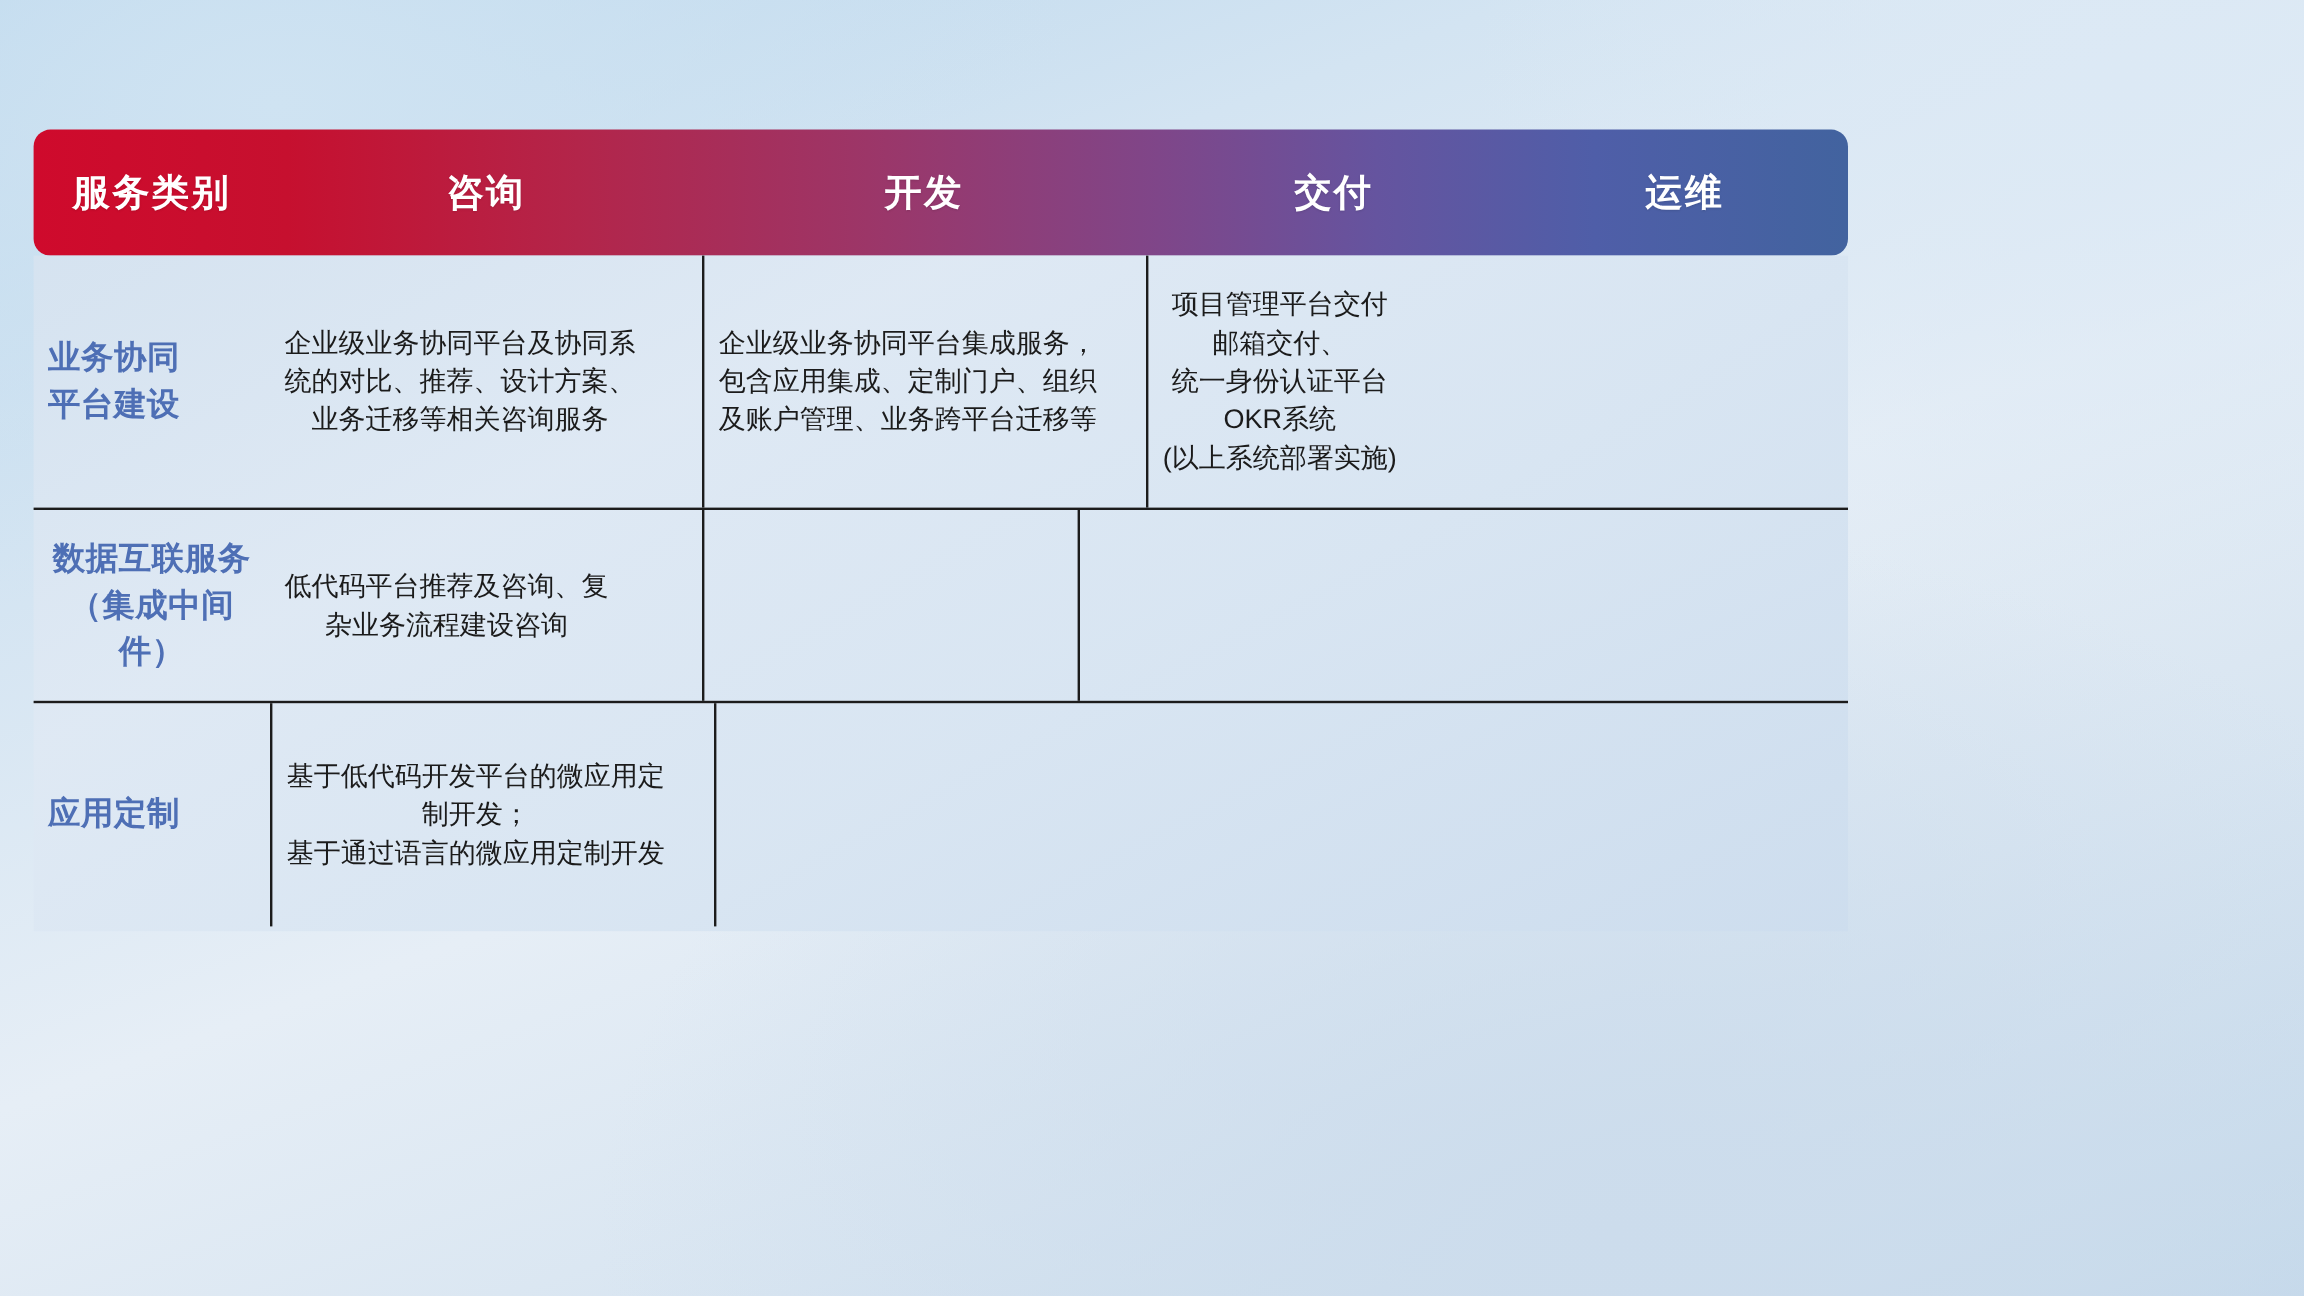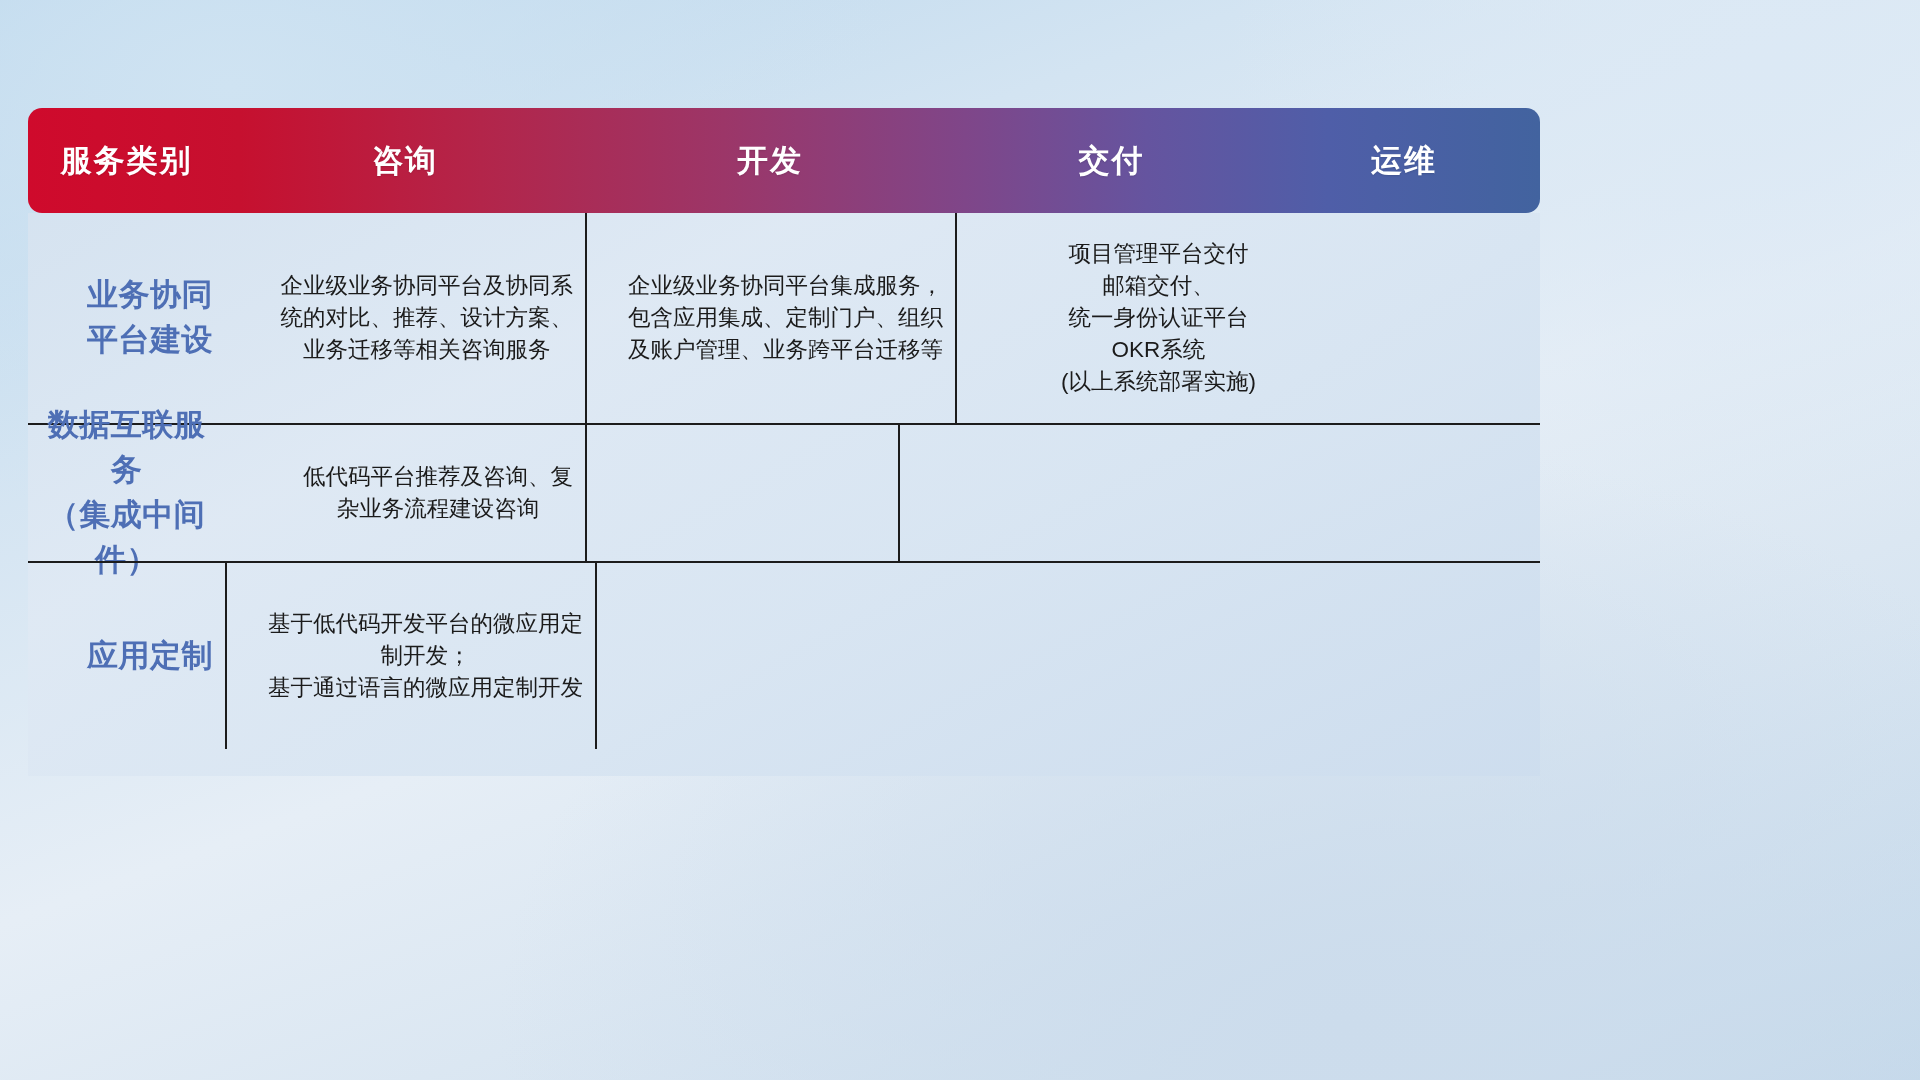--- a/index.html
+++ b/index.html
@@ -62,42 +62,42 @@
         rgba(216,229,242,.92) 58%,
         rgba(205,221,238,.93) 100%);
     display:flex;
     flex-direction:column;
   }
   .trow {
     display:flex;
     position:relative;
   }
   .trow.r1 { height:210px; }
-  .trow.r2 { height:138px; }
+  .trow.r2 { height:161px; }
   .trow.r3 { height:188px; }
   .trow + .trow { border-top:2px solid #1c1c1c; }
 
   .td {
     display:flex;
     align-items:center;
-    justify-content:flex-end;
+    justify-content:flex-start;
     text-align:center;
     padding:6px 12px;
     font-size:22.5px;
     line-height:1.42;
     color:#1b1b1b;
     position:relative;
   }
   
   .td.sep { border-left:2px solid #1c1c1c; }
 
   .cat {
     color:#4e6fb5;
     font-weight:bold;
-    font-size:31px;
+    font-size:27px;
     line-height:1.45;
     letter-spacing:.5px;
   }
 
   
   .c0 { width:197px; }
   .c1 { width:360px; }
   .c2 { width:370px; }
   .c3 { width:313px; }
   .c4 { width:272px; }

